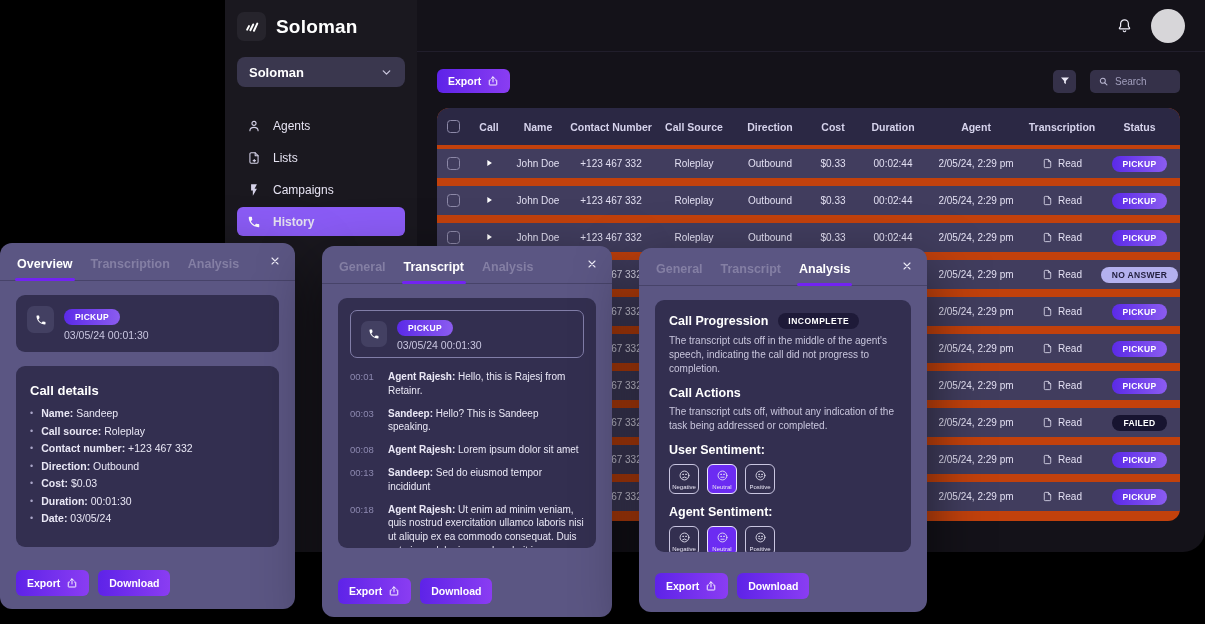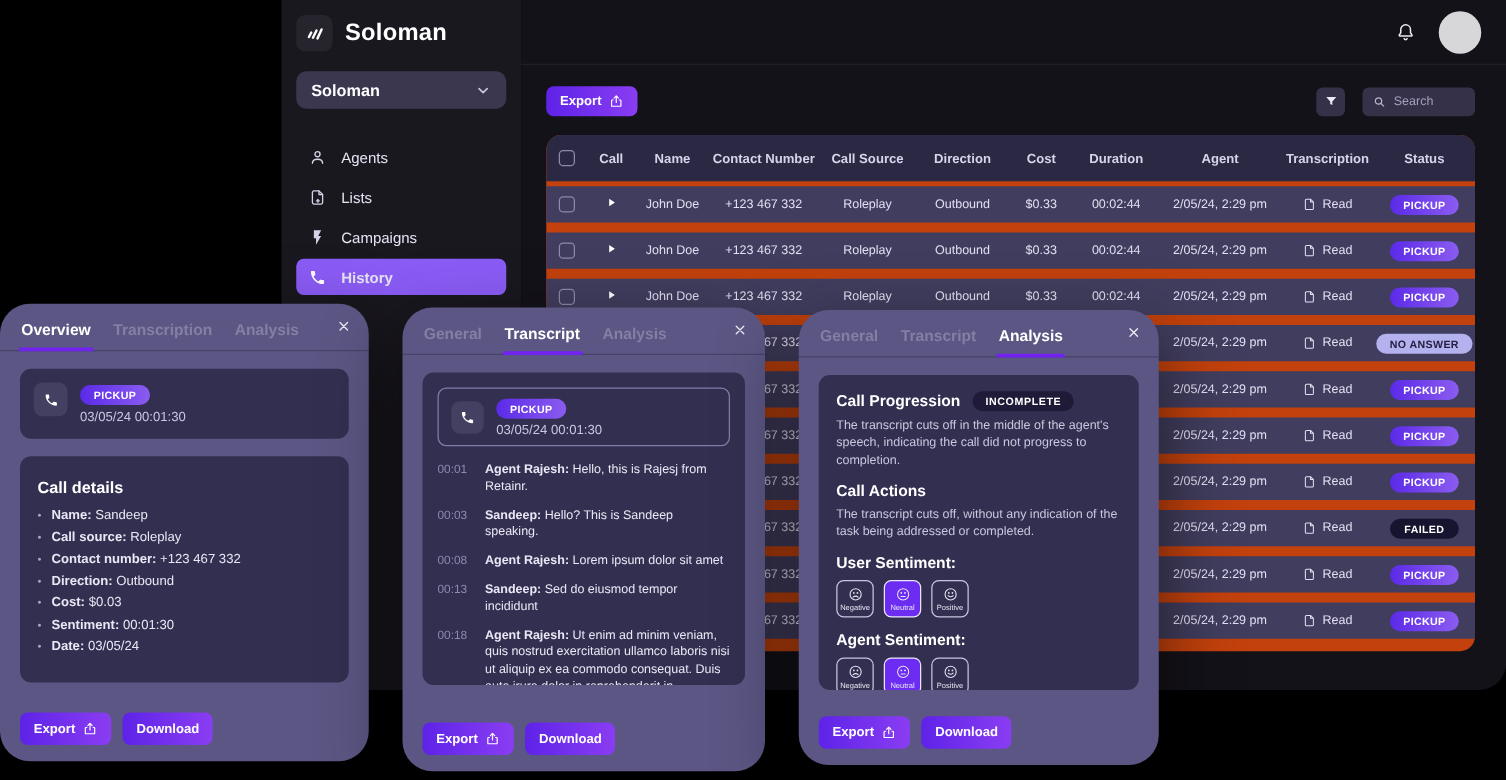--- a/index.html
+++ b/index.html
@@ -55,21 +55,21 @@
   .tbody { padding-top:4px; }
   .trow { height:29px; margin-bottom:8px; background:#413d5e; color:#e2dff2; font-size:10px; }
   .read-cell { display:flex; align-items:center; justify-content:center; gap:5px; cursor:pointer; }
   .badge { display:inline-block; padding:3px 11px; border-radius:9px; font-size:8.5px;
            font-weight:700; letter-spacing:.3px; color:#fff; cursor:pointer; }
   .badge-pickup { background:linear-gradient(90deg,#5b2ae8,#8b5cf0); }
   .badge-no-answer { background:#b4b1ef; color:#232041; }
   .badge-failed { background:#171430; }
 
   
-  .modal { position:absolute; background:#5b5683; border-radius:24px;
+  .modal { position:absolute; background:#5b5683; border-radius:12px;
            box-shadow:0 24px 60px rgba(0,0,0,.55); }
   #modal-overview { left:0; top:243px; width:295px; height:366px; }
   #modal-transcript { left:322px; top:246px; width:290px; height:371px; }
   #modal-analysis { left:639px; top:248px; width:288px; height:364px; }
   .modal-tabs { display:flex; gap:18px; padding:14px 17px 0; border-bottom:1px solid rgba(26,22,48,.3); }
   .mtab { font-size:12.5px; font-weight:600; color:#847fa4; padding-bottom:9px; position:relative; cursor:pointer; }
   .mtab.active { color:#fff; }
   .mtab.active::after { content:''; position:absolute; left:-2px; right:-2px; bottom:-1px;
                         height:3px; background:#7223f2; border-radius:2px; }
   .modal-close { position:absolute; top:9px; right:11px; width:18px; height:18px; border:none;
@@ -587,21 +587,21 @@
     <span><b class="dl-label">Direction: </b><span>Outbound</span></span>
   </li>
 
   <li>
     <span class="bullet">•</span>
     <span><b class="dl-label">Cost: </b><span>$0.03</span></span>
   </li>
 
   <li>
     <span class="bullet">•</span>
-    <span><b class="dl-label">Sentiment: </b><span>00:01:30</span></span>
+    <span><b class="dl-label">Duration: </b><span>00:01:30</span></span>
   </li>
 
   <li>
     <span class="bullet">•</span>
     <span><b class="dl-label">Date: </b><span>03/05/24</span></span>
   </li>
 </ul>
   </div>
 
   <div class="modal-actions">

